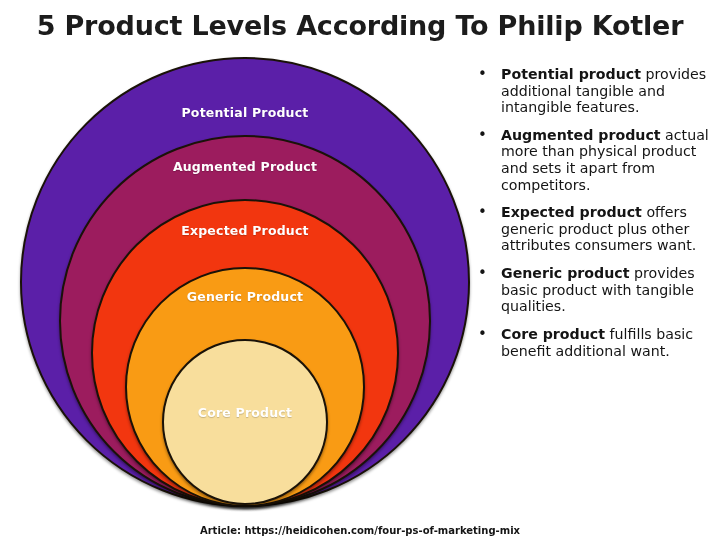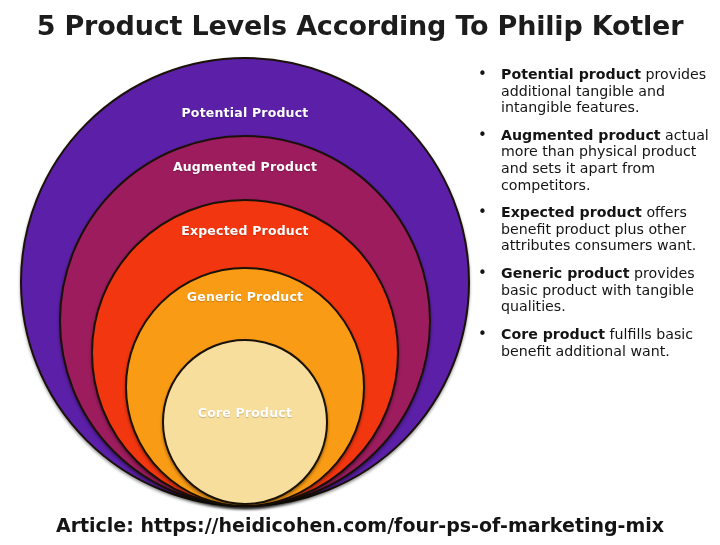--- a/index.html
+++ b/index.html
@@ -119,21 +119,21 @@
     font-weight: bold;
   }
 
   
   #footer {
     position: absolute;
     left: 0;
     bottom: 9px;
     width: 720px;
     text-align: center;
-    font-size: 19px;
+    font-size: 10px;
     font-weight: bold;
     color: #141414;
     white-space: nowrap;
   }
 </style>
 </head>
 <body>
 
 <div id="title">5 Product Levels According To Philip Kotler</div>
 
@@ -168,21 +168,21 @@
     <span class="lead">Potential product</span><span class="rest"> provides additional tangible and intangible features.</span>
   </div>
 
   <div class="bullet">
     <span class="dot">•</span>
     <span class="lead">Augmented product</span><span class="rest"> actual more than physical product and sets it apart from competitors.</span>
   </div>
 
   <div class="bullet">
     <span class="dot">•</span>
-    <span class="lead">Expected product</span><span class="rest"> offers benefit product plus other attributes consumers want.</span>
+    <span class="lead">Expected product</span><span class="rest"> offers generic product plus other attributes consumers want.</span>
   </div>
 
   <div class="bullet">
     <span class="dot">•</span>
     <span class="lead">Generic product</span><span class="rest"> provides  basic product with tangible qualities.</span>
   </div>
 
   <div class="bullet">
     <span class="dot">•</span>
     <span class="lead">Core product</span><span class="rest"> fulfills basic benefit additional want.</span>

